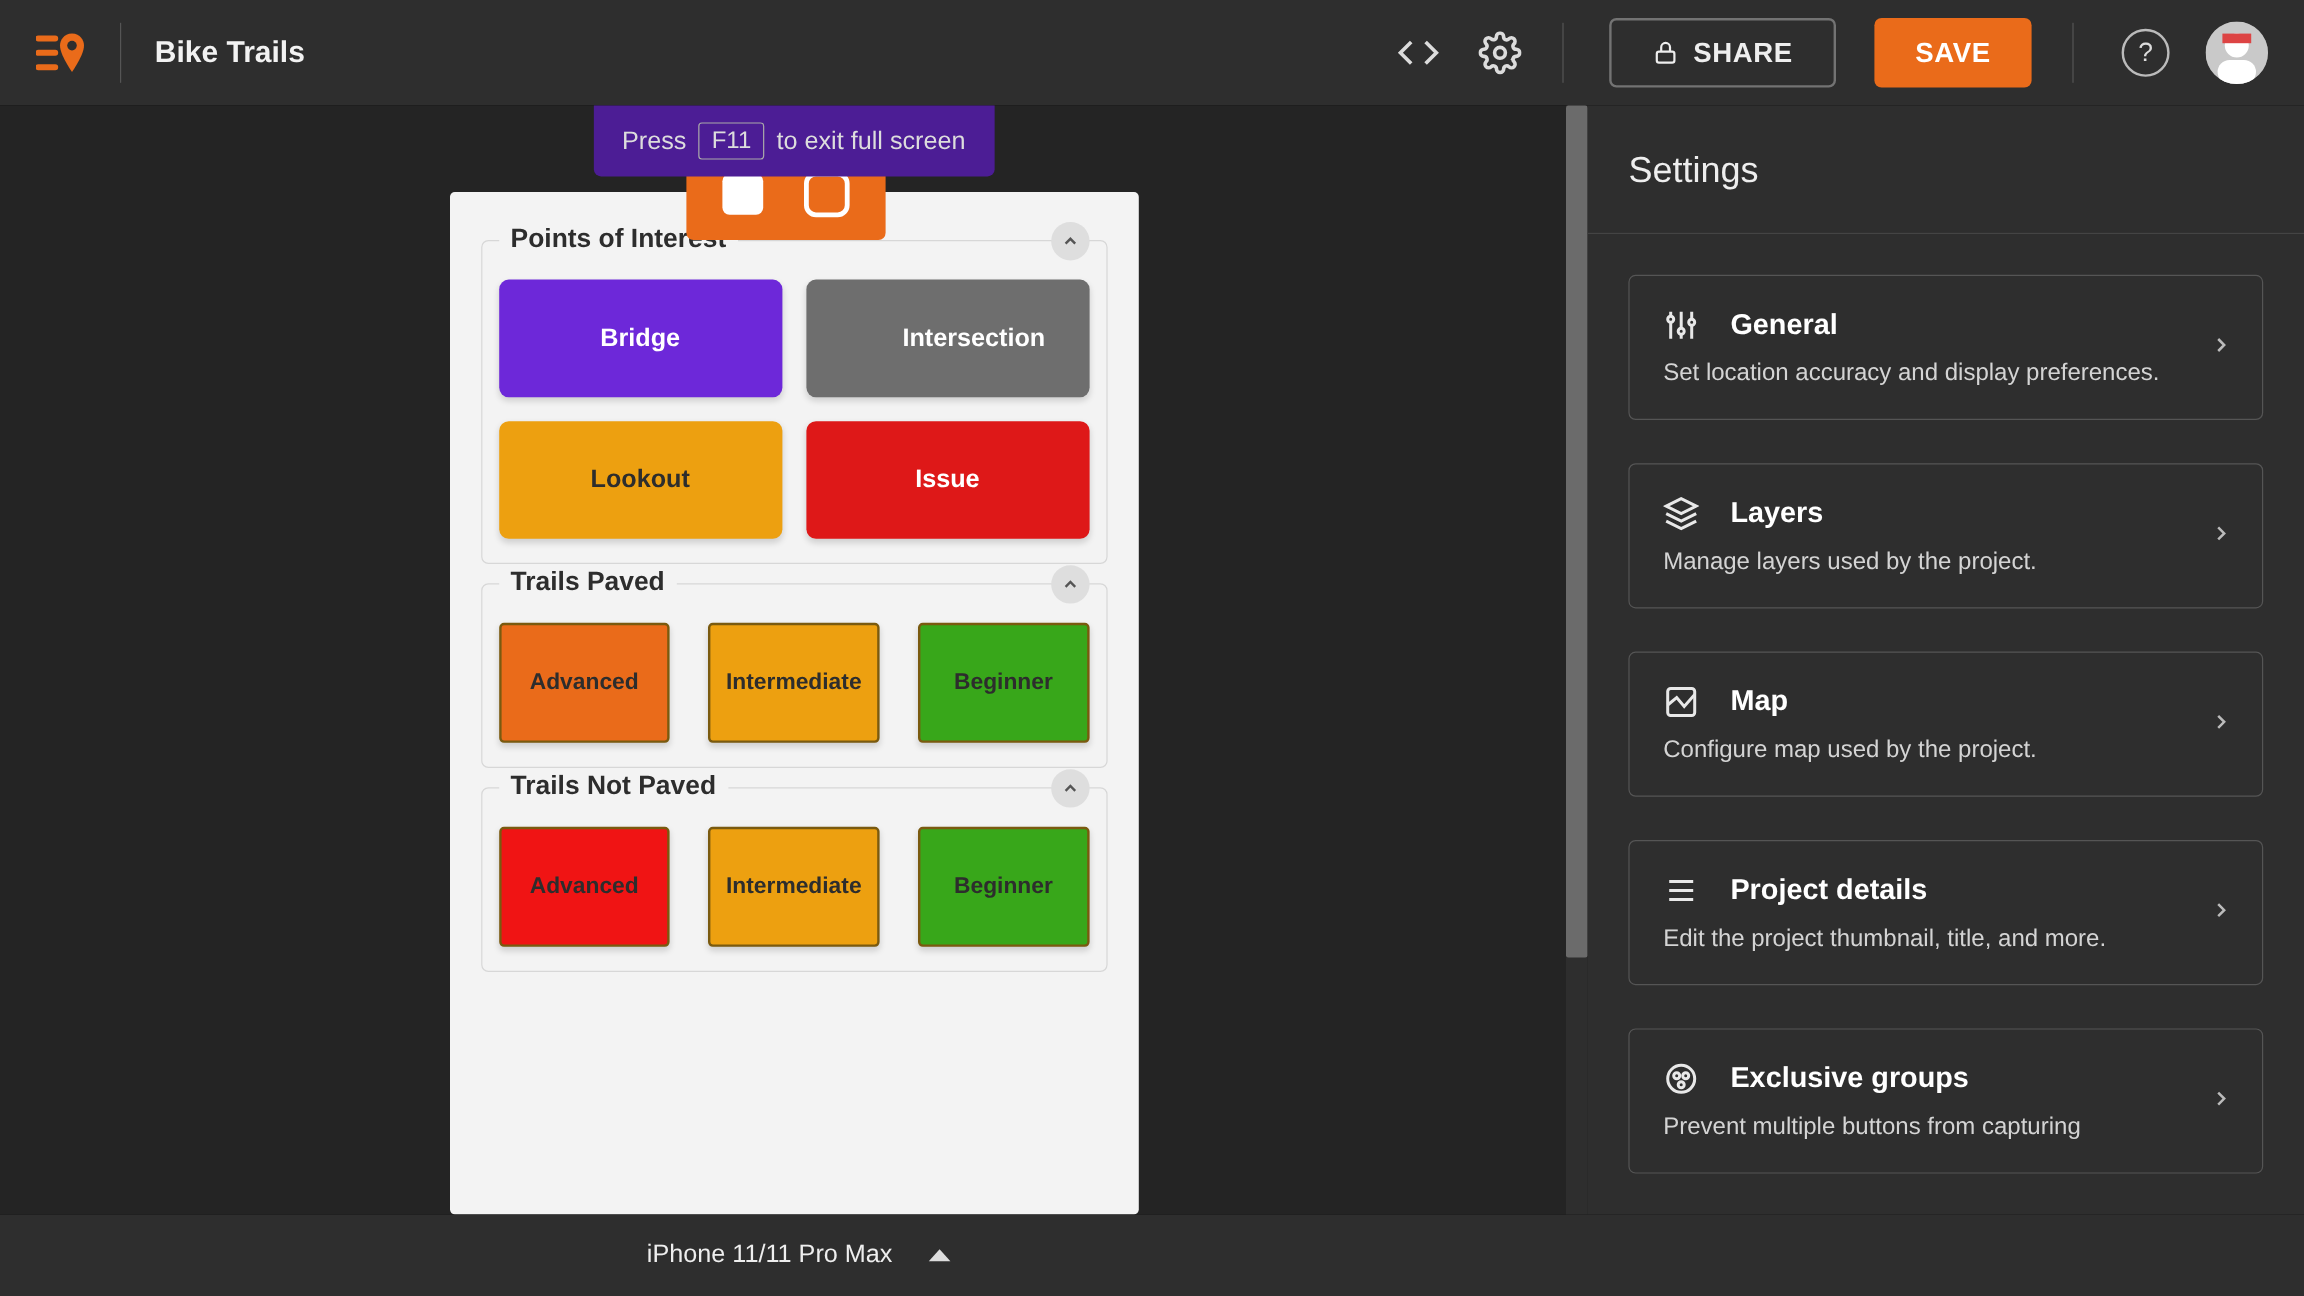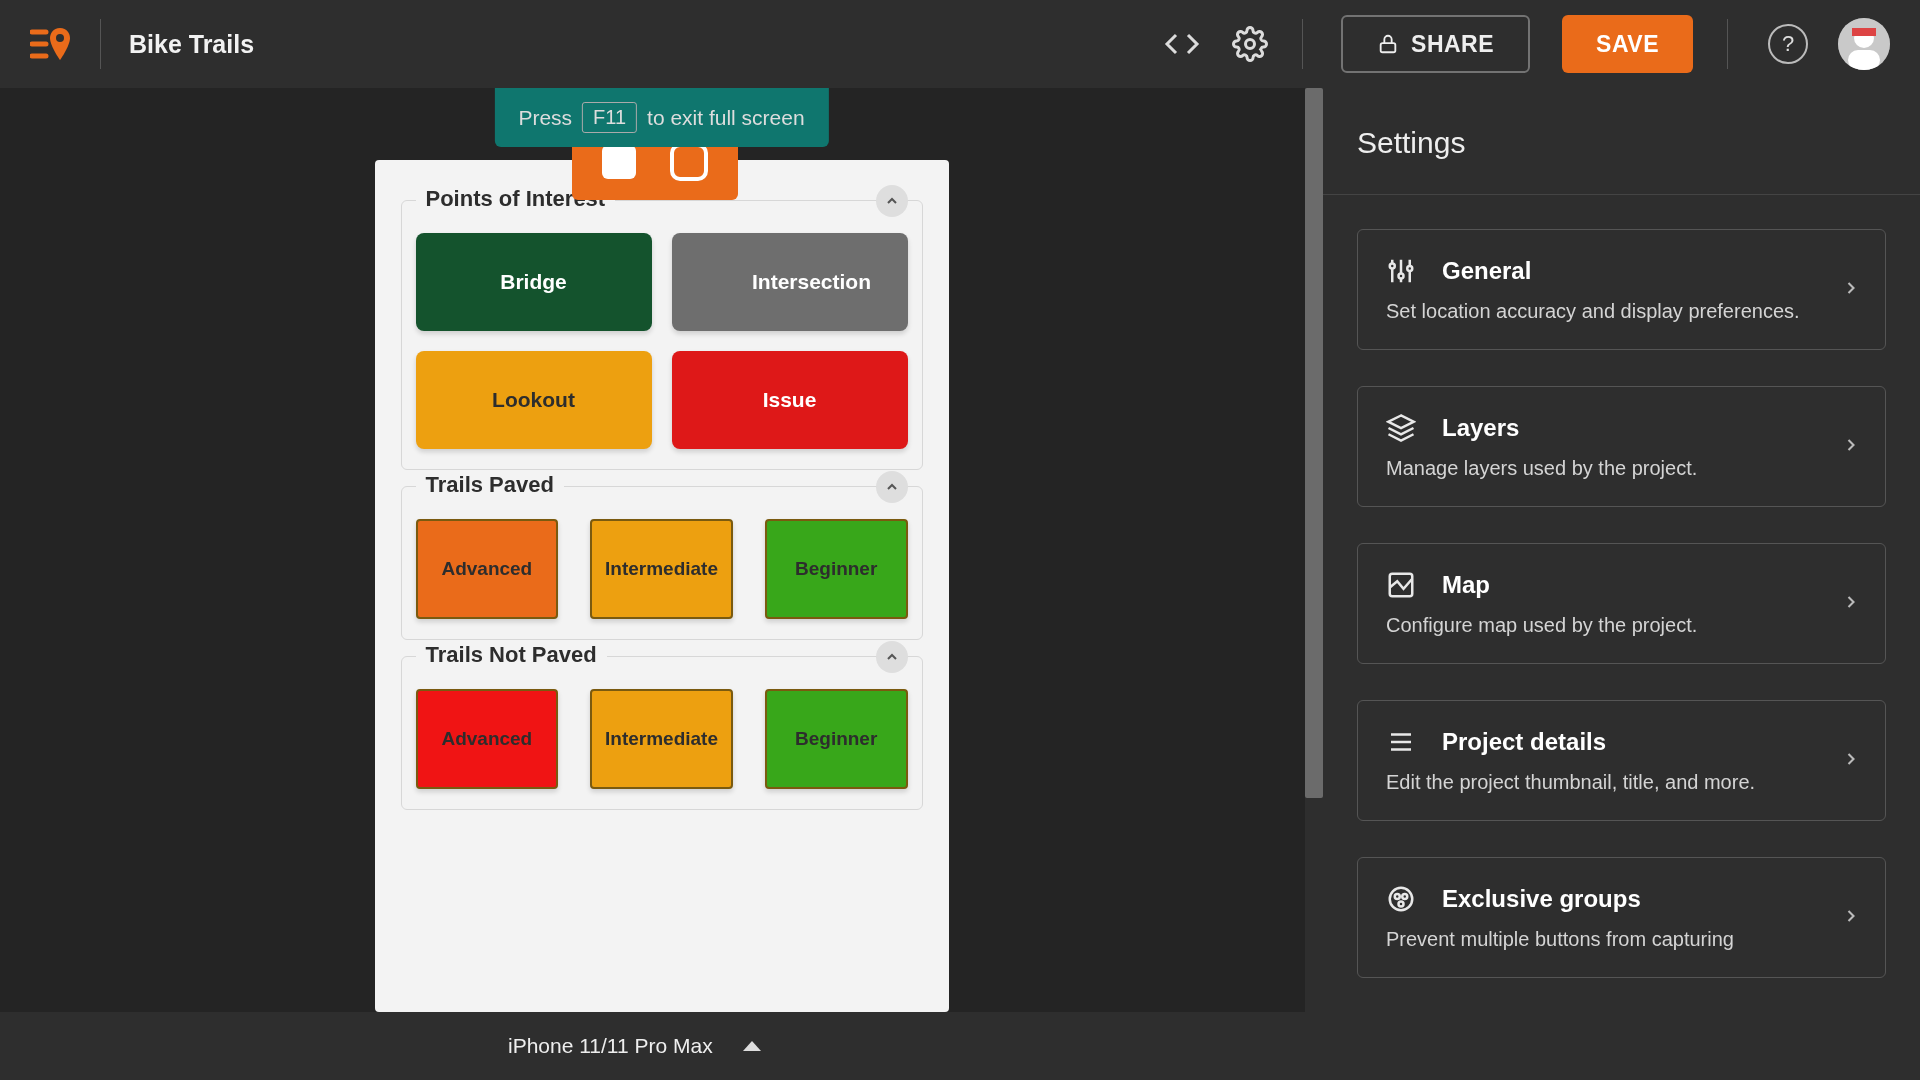--- a/index.html
+++ b/index.html
@@ -41,21 +41,21 @@
     background:#242424;
     display:flex;
   }
   .canvas-area {
     flex:1; position:relative; display:flex; justify-content:center;
   }
   
   
   .fs-hint {
     position:absolute; top:0; left:50%; transform:translateX(-50%);
-    background:#0f766e; color:#ddd; padding:14px 24px; border-radius:0 0 6px 6px;
+    background:#4c1d95; color:#ddd; padding:14px 24px; border-radius:0 0 6px 6px;
     font-size:21px; display:flex; align-items:center; gap:10px; z-index:50;
   }
   .kbd { border:1px solid #aaa; border-radius:3px; padding:3px 10px; font-size:20px; }
   
   
   .toggle-bar {
     position:absolute; top:36px; left:572px;
     width:166px; height:76px; background:#ea6b1a; border-radius:6px; z-index:40;
     display:flex; align-items:center; justify-content:center; gap:34px;
   }
@@ -116,21 +116,21 @@
   .card-chevron { position:absolute; right:24px; top:50%; transform:translateY(-50%);}
   .card-chevron svg{stroke:#bbb;}
   .card-icon{width:30px;height:30px;display:flex;align-items:center;justify-content:center;}
   .card-icon svg{stroke:#e8e8e8;}
 
   
   .bottombar {
     height:68px; background:#2e2e2e; display:flex; align-items:center; justify-content:center;
     color:#eee; font-size:21px; position:relative;
   }
-  .bottombar .device-sel{ display:flex; align-items:center; gap:30px; cursor:pointer; position:absolute; left:508px;}
+  .bottombar .device-sel{ display:flex; align-items:center; gap:30px; cursor:pointer; position:absolute; left:539px;}
   .up-caret{ width:0;height:0;border-left:9px solid transparent;border-right:9px solid transparent;border-bottom:10px solid #ddd;}
 </style>
 </head>
 <body>
 
 <div class="topbar">
   <div class="logo">
     <svg width="42" height="40" viewBox="0 0 42 40" fill="none">
       <path d="M2 8 h14 M2 20 h14 M2 32 h14" stroke="#ea6b1a" stroke-width="5" stroke-linecap="round"></path>
       <path d="M30 4 c7 0 10 6 10 10 c0 8 -10 22 -10 22 s-10-14-10-22 c0-4 3-10 10-10z" fill="#ea6b1a"></path>
@@ -194,21 +194,21 @@
 
     <div class="device" id="device">
         <div class="panel" style="margin-top: 14px;">
           <div class="panel-title">Points of Interest</div>
           <div class="collapse-btn">
             <svg width="16" height="16" viewBox="0 0 24 24" fill="none" stroke-width="3">
               <polyline points="18 15 12 9 6 15"></polyline>
             </svg>
           </div>
           <div class="grid2">
-            <div class="tile" style="background: #14532d; color: rgb(255, 255, 255);">Bridge</div>
+            <div class="tile" style="background: #6d28d9; color: rgb(255, 255, 255);">Bridge</div>
             <div class="tile" style="background: rgb(110, 110, 110); color: rgb(255, 255, 255); padding-left: 44px;">Intersection</div>
             <div class="tile" style="background: rgb(237, 160, 16); color: rgb(45, 45, 45);">Lookout</div>
             <div class="tile" style="background: rgb(222, 24, 24); color: rgb(255, 255, 255);">Issue</div>
           </div>
         </div>
         <div class="panel">
           <div class="panel-title">Trails Paved</div>
           <div class="collapse-btn">
             <svg width="16" height="16" viewBox="0 0 24 24" fill="none" stroke-width="3">
               <polyline points="18 15 12 9 6 15"></polyline>

